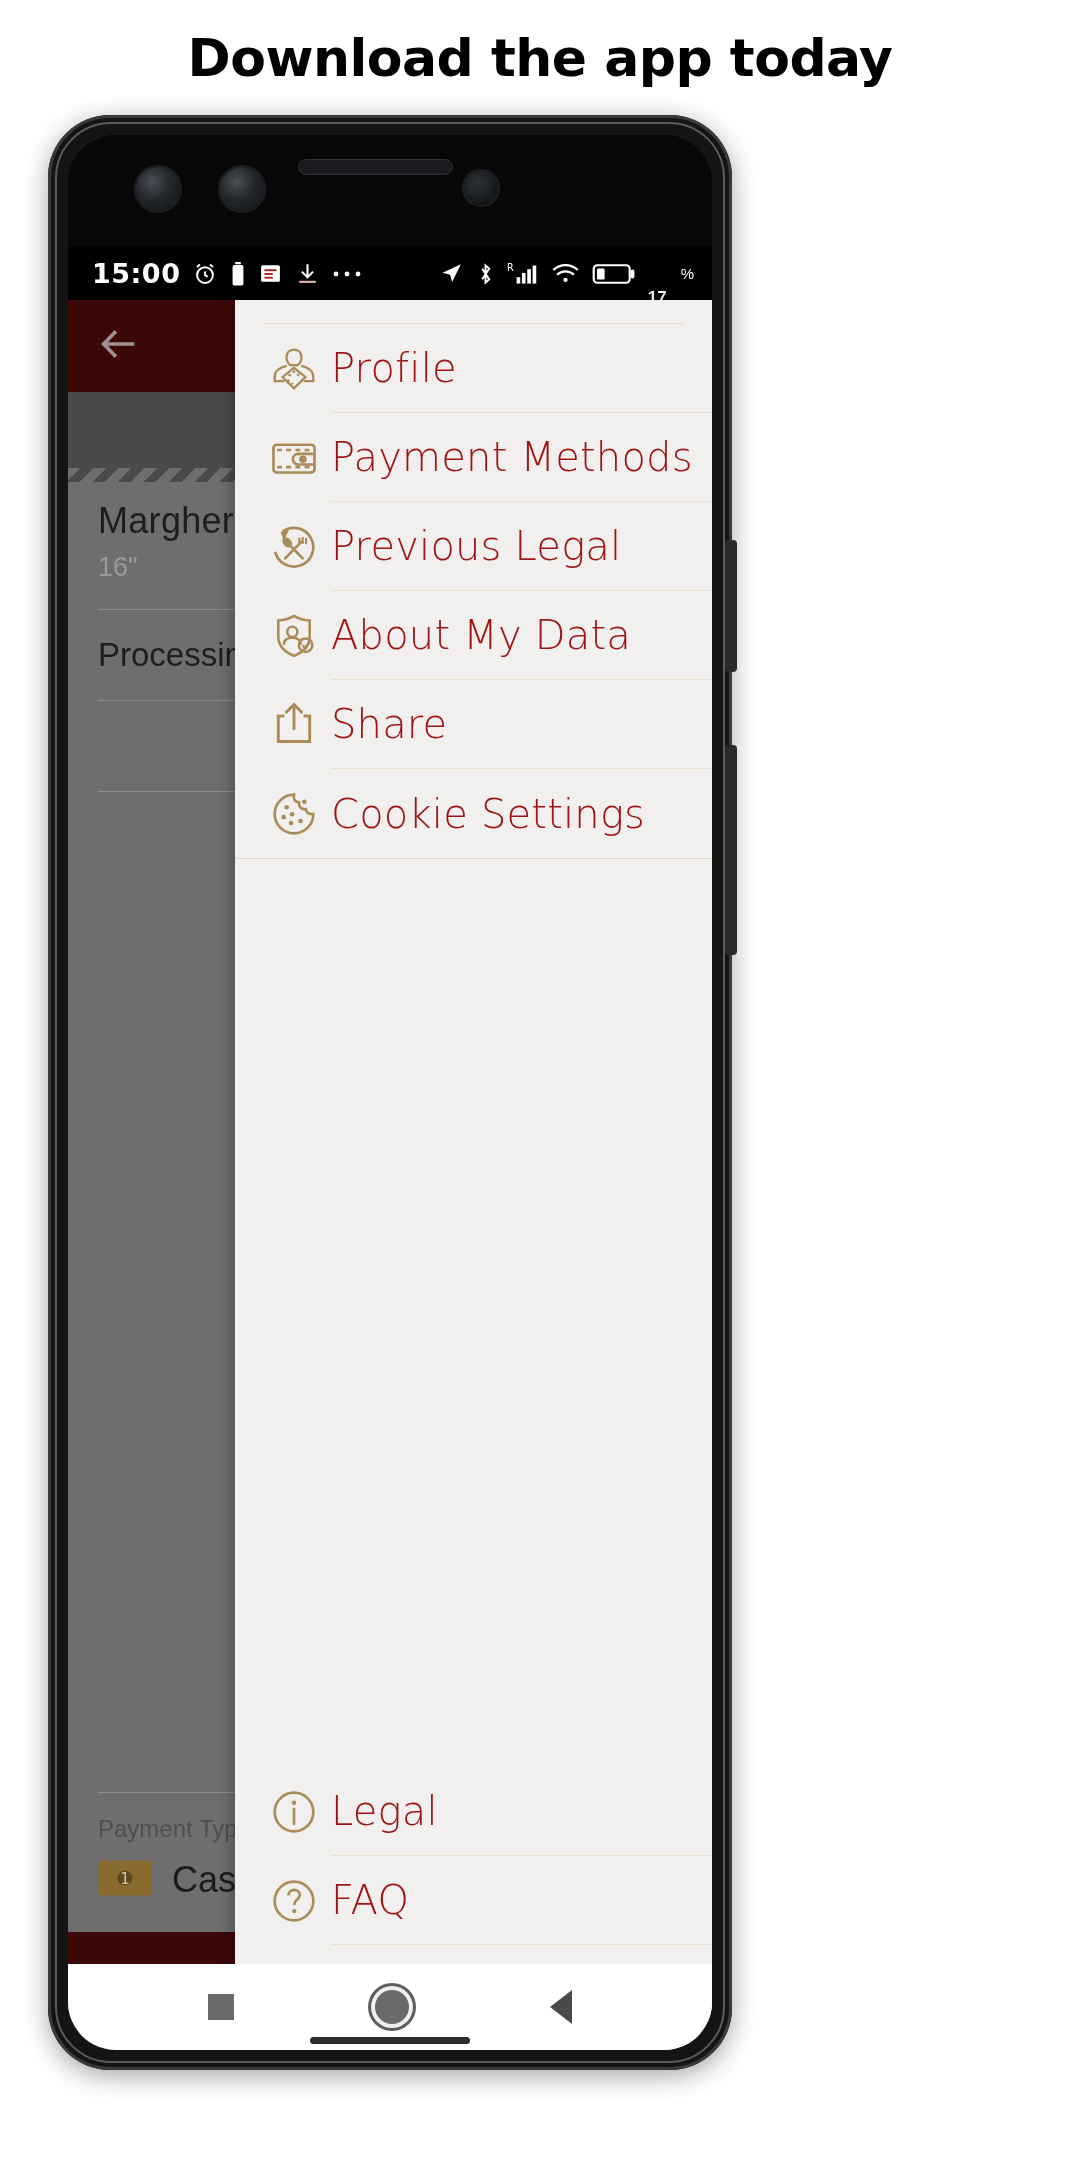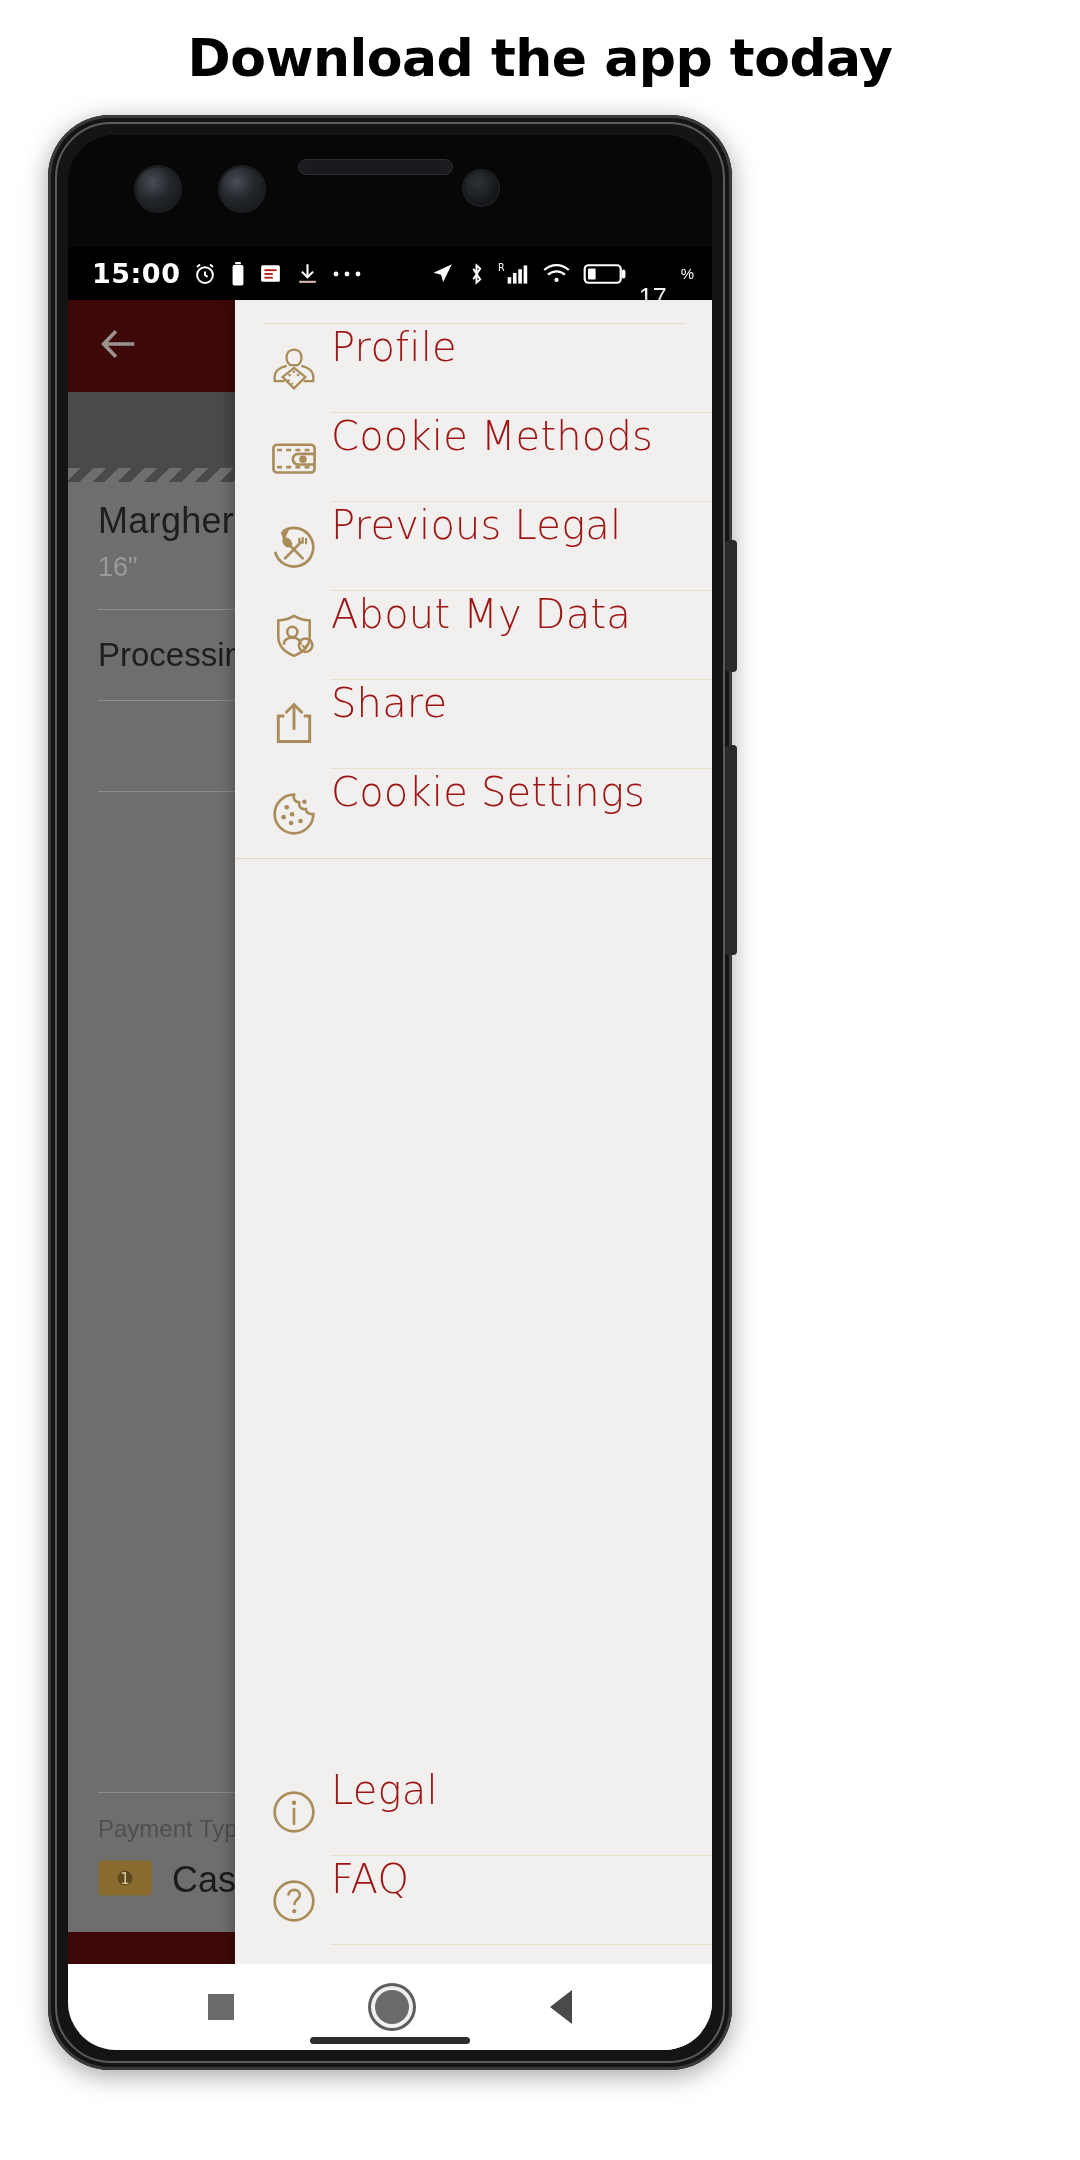--- a/index.html
+++ b/index.html
@@ -85,21 +85,21 @@
     background:#000000;
     display:flex; align-items:center;
     padding:0 18px 0 24px;
     color:#fff;
   }
   .sb-left{ display:flex; align-items:center; gap:12px; }
   .sb-right{ margin-left:auto; display:flex; align-items:center; gap:12px; }
   .sb-time{ font-size:27px; font-weight:bold; letter-spacing:.5px;
             font-family:"DejaVu Sans", sans-serif; }
   .sb-ico{ display:inline-flex; align-items:center; }
-  .sb-batt-pct{ font-size:25px; font-weight:normal;margin-top:48px; }
+  .sb-batt-pct{ font-size:17px; font-weight:bold;margin-top:48px; }
   .sb-batt-unit{ font-size:15px; margin-left:2px; }
 
   
   .appbar{
     position:relative; height:92px; background:#3d0908;
     display:flex; align-items:center; padding-left:28px;
   }
 
   
   .bgwrap{
@@ -161,21 +161,21 @@
   .menu-icon{
     width:74px; flex:0 0 74px;
     display:flex; align-items:center; justify-content:center;
   }
   .menu-label{
     font-size:40px; color:#9e1414; letter-spacing:.2px;
     font-family:"DejaVu Sans", sans-serif; font-weight:300;
     white-space:nowrap;
   }
   .menu-body{
-    flex:1 1 auto; display:flex; 
+    flex:1 1 auto; display:flex; align-items:center;
     height:100%;
     border-bottom:1px solid #e9dfcc;
   }
   .menu-item.no-rule .menu-body{ border-bottom:none; }
   .spacer{ flex:1 1 auto; }
   .group-end-rule{ height:1px; background:#e3d7c0; margin:0 0 0 0; }
 
   .version{
     text-align:center; font-size:25px; color:#8e8e8e;
     padding:36px 0 0 0;
@@ -364,21 +364,21 @@
         <div class="menu-item">
           <span class="menu-icon">
             <svg width="58" height="58" viewBox="0 0 48 48" fill="none" stroke="#a98c5a" stroke-width="2.2">
               <rect x="7" y="13" width="34" height="23" rx="3"></rect>
               <path d="M10 17.4h28M10 31.6h28" stroke-dasharray="4 3.6"></path>
               <path d="M41 20.6H27.5a4.4 4.4 0 0 0 0 8.8H41"></path>
               <circle cx="31.4" cy="25" r="3.1" fill="#a98c5a" stroke="none"></circle>
             </svg>
           </span>
           <span class="menu-body">
-            <span class="menu-label">Cookie Methods</span>
+            <span class="menu-label">Payment Methods</span>
           </span>
         </div>
 
         <div class="menu-item">
           <span class="menu-icon">
             <svg width="58" height="58" viewBox="0 0 48 48" fill="none" stroke="#a98c5a" stroke-width="2.2">
               <path d="M14.6 11.2A16 16 0 1 1 8.4 28"></path>
               <path d="M20.6 8.2 13 11.8l2.6 7.4z" fill="#a98c5a" stroke="none"></path>
               <path d="M16.6 33.4 30 19.8" stroke-linecap="round"></path>
               <path d="M31.2 33.4 19.6 21.6" stroke-linecap="round"></path>

